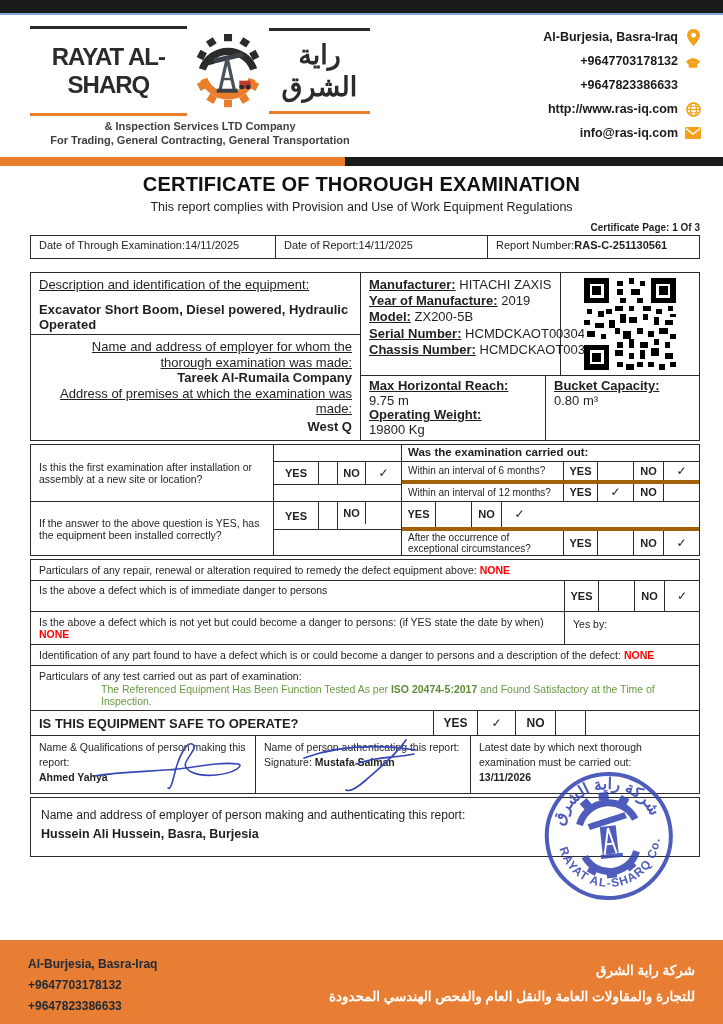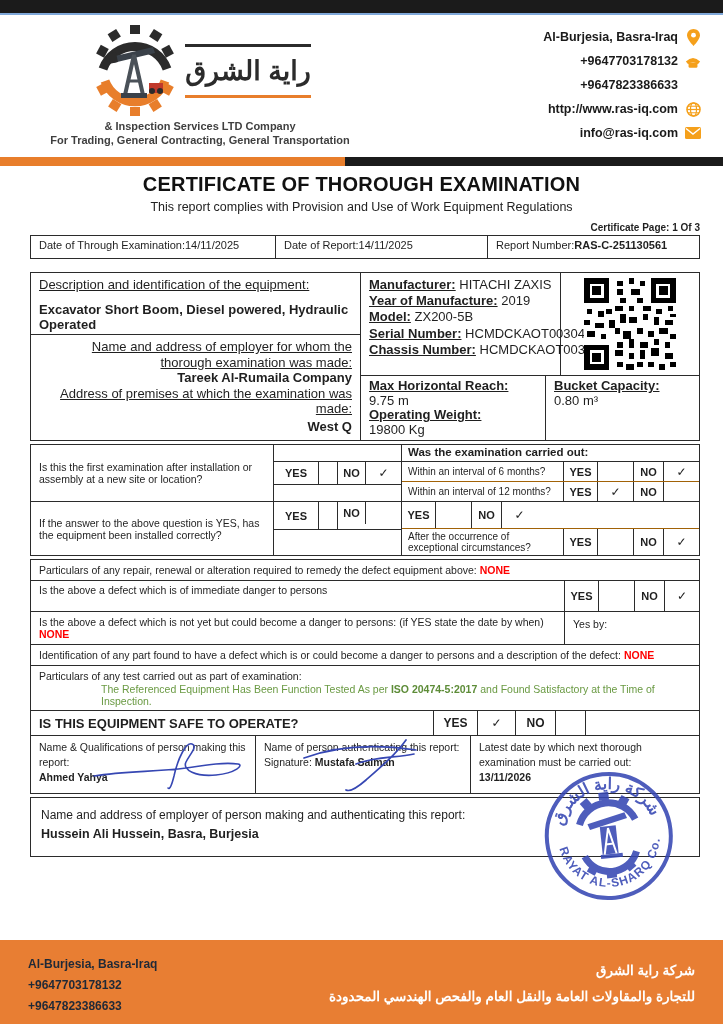--- a/index.html
+++ b/index.html
@@ -61,21 +61,21 @@
   .exam1 { margin-top:3px; height:58px; }
   .exam2 { height:55px; }
   .exq { width:243px; border-right:1px solid #2b2b2b; padding:2px 8px; display:flex; align-items:center; font-size:10.5px; }
   .exmid { width:128px; border-right:1px solid #2b2b2b; display:flex; flex-direction:column; }
   .exmid .fill { flex:1; }
   .exmid .ynrow { display:flex; border-top:1px solid #2b2b2b; border-bottom:1px solid #2b2b2b; }
   .exam2 .exmid .ynrow { border-top:none; }
   .exmid .yn { width:45px; height:22px; } .exmid .b1 { width:19px; border-right:1px solid #2b2b2b; } .exmid .no { width:28px; } .exmid .c2 { flex:1; border-right:none; }
   .exright { flex:1; display:flex; flex-direction:column; }
   .exhead { height:17px; border-bottom:1px solid #2b2b2b; font-weight:bold; font-size:11.5px; padding:1px 6px; }
-  .subrow { display:flex; flex:1; border-bottom:1px solid #a16207; }
+  .subrow { display:flex; flex:1; border-bottom:4px solid #a16207; }
   .subrow:last-child { border-bottom:none; }
   .subq { flex:1; padding:1px 6px; display:flex; align-items:center; font-size:10px; border-right:1px solid #2b2b2b; }
   .subrow .yn { width:34px; } .subrow .chk { width:36px; } .subrow .no { width:30px; } .subrow .c4 { width:35px; border-right:none; }
 
   .frow { width:670px; margin-left:30px; border:1px solid #2b2b2b; margin-top:-1px; display:flex; font-size:10.5px; }
   .frow .txt { flex:1; padding:4px 8px; }
   .none { color:#f00; font-weight:bold; }
   .frow .yn4 { display:flex; }
   .yn4 .yn { width:34px; border-left:1px solid #2b2b2b; border-right:none; }
   .yn4 .chk { width:36px; border-left:1px solid #2b2b2b; border-right:none; }
@@ -107,20 +107,21 @@
 </head>
 <body>
 
 <div class="page">
 
   <div class="topbar"></div>
 
   <div class="header">
     <div class="logo-wrap">
       <div class="brand-row">
+        <span class="brand-en">RAYAT AL-SHARQ</span>
         <svg width="92" height="96" viewBox="0 0 92 96">
 
           <g stroke="#2b2b2b" fill="none">
             <path d="M14 46 A34 34 0 0 1 78 46" stroke-width="9"></path>
           </g>
           <g fill="#2b2b2b">
             <rect x="41" y="2" width="10" height="9"></rect>
             <rect x="20" y="8" width="10" height="9" transform="rotate(-32 25 12)"></rect>
             <rect x="62" y="8" width="10" height="9" transform="rotate(32 67 12)"></rect>
             <rect x="8" y="24" width="10" height="9" transform="rotate(-62 13 28)"></rect>

